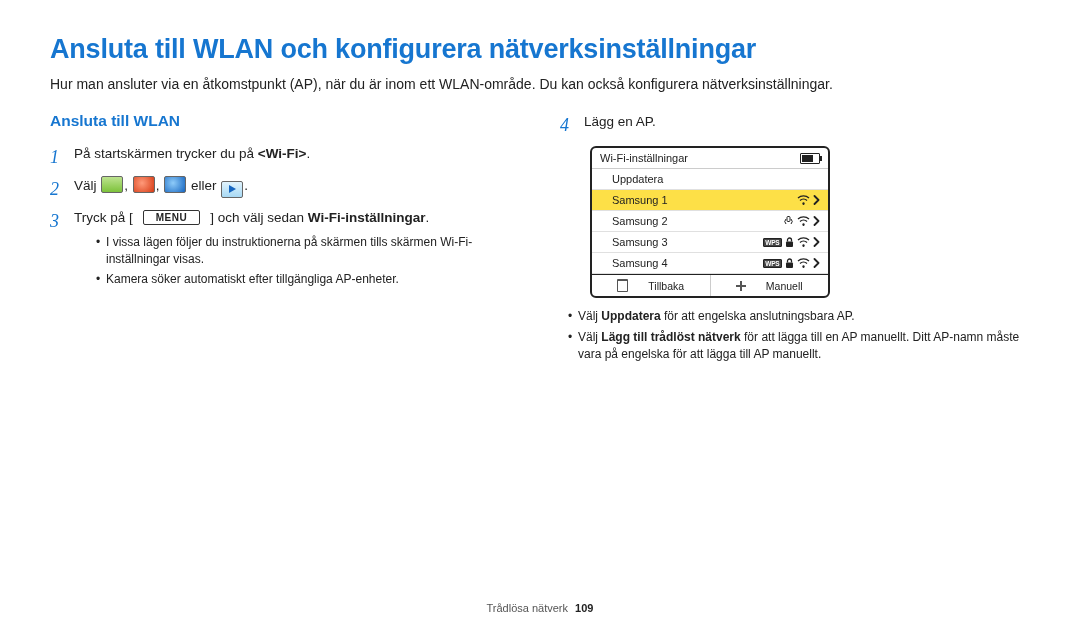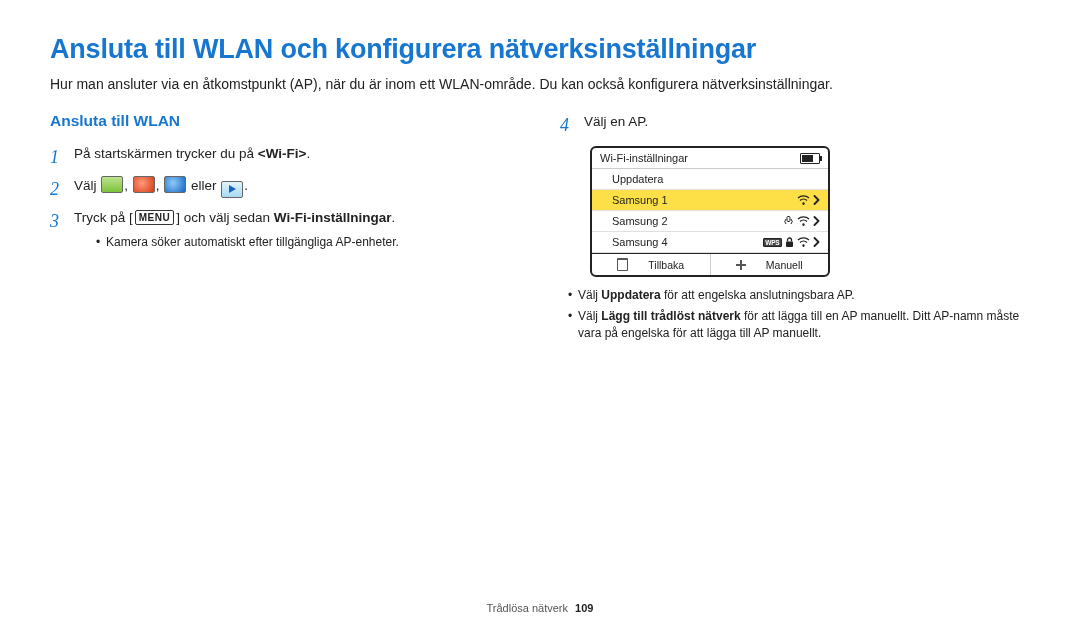--- a/index.html
+++ b/index.html
@@ -11,21 +11,21 @@
   .subhead { color:#1676d0; font-size:15.5px; font-weight:700; margin:0 0 14px 0; }
   ol.steps { list-style:none; margin:0; padding:0; }
   ol.steps > li { display:flex; align-items:flex-start; gap:10px; margin-bottom:6px; font-size:13.5px; line-height:1.45; }
   .num { font-style:italic; font-family:"Times New Roman",serif; font-size:18px; color:#1676d0; min-width:14px; font-weight:500;}
   .step-body { flex:1; }
   ul.bullets { margin:6px 0 0 22px; padding:0; font-size:12px; line-height:1.4; }
   ul.bullets li { margin-bottom:4px; list-style:none; position:relative; padding-left:10px;}
   ul.bullets li::before { content:"•"; position:absolute; left:0; }
   .b { font-weight:700; }
 
-  .menu-key { display:inline-block; border:1px solid #333; border-radius:2px; padding:0 3px; font-size:10px; font-weight:700; letter-spacing:0.5px; vertical-align:1px; margin:0 2px; line-height:1.3;}
+  .menu-key { display:inline-block; border:1px solid #333; border-radius:2px; padding:0 12px; font-size:10px; font-weight:700; letter-spacing:0.5px; vertical-align:1px; margin:0 10px; line-height:1.3;}
 
   .icn { display:inline-flex; align-items:center; justify-content:center; width:20px; height:15px; border:1px solid #666; border-radius:2px; margin:0 1px; vertical-align:-3px; font-size:10px; }
   .icn.green { background:linear-gradient(#bde38f,#7dc23b); }
   .icn.red   { background:radial-gradient(circle at 40% 40%, #ff9a7a, #d63a13); }
   .icn.globe { background:radial-gradient(circle at 40% 40%, #8ecbf9, #1565c0); }
   .icn.play  { background:linear-gradient(#e0f3fd,#a8d9f4); }
   .tri { width:0; height:0; border-left:7px solid #1565c0; border-top:4px solid transparent; border-bottom:4px solid transparent; display:inline-block; }
 
   
   .shot { border:2px solid #222; border-radius:6px; width:240px; box-sizing:border-box; margin:8px 0 10px 30px; overflow:hidden; font-size:11px; }
@@ -82,32 +82,33 @@
             <span class="icn play">
                 <span class="tri"></span>
               </span><span>.</span>
           </span>
         </li>
         <li>
           <span class="num">3</span>
           <span class="step-body">
             <span>Tryck på [</span><span class="menu-key">MENU</span><span>] och välj sedan </span><span class="b">Wi-Fi-inställningar</span><span>.</span>
             <ul class="bullets">
+              <li>I vissa lägen följer du instruktionerna på skärmen tills skärmen Wi-Fi-inställningar visas.</li>
               <li>Kamera söker automatiskt efter tillgängliga AP-enheter.</li>
             </ul>
           </span>
         </li>
       </ol>
     </div>
 
     <div class="col">
       <ol class="steps">
         <li>
           <span class="num">4</span>
-          <span class="step-body">Välj en AP.</span>
+          <span class="step-body">Lägg en AP.</span>
         </li>
       </ol>
 
       <div class="shot">
         <div class="shot-header">
           <span>Wi-Fi-inställningar</span>
           <span class="battery">
               <span class="fill"></span>
             </span>
         </div>
@@ -153,20 +154,45 @@
                   </svg>
                 </span>
                 <span>
                   <svg class="mini" width="7" height="10" viewBox="0 0 7 10">
                     <path d="M1.5 1 L5.5 5 L1.5 9" fill="none" stroke="#222" stroke-width="1.8" stroke-linecap="round" stroke-linejoin="round"></path>
                   </svg>
                 </span>
               </span>
             </div>
             <div class="shot-row">
+              <span class="left">Samsung 3</span>
+              <span class="right">
+                <span class="wps-badge">WPS</span>
+                <span>
+                  <svg class="mini" width="9" height="11" viewBox="0 0 9 11">
+                    <rect x="1" y="4.5" width="7" height="5.5" rx="1" fill="#222"></rect>
+                    <path d="M2.5 4.5 V3 a2 2 0 0 1 4 0 V4.5" fill="none" stroke="#222" stroke-width="1.3"></path>
+                  </svg>
+                </span>
+                <span>
+                  <svg class="mini" width="13" height="10" viewBox="0 0 13 10">
+                    <path d="M6.5 9 L6.5 9" stroke="#222" stroke-width="2" stroke-linecap="round"></path>
+                    <path d="M3 5.5 A5 5 0 0 1 10 5.5" fill="none" stroke="#222" stroke-width="1.3"></path>
+                    <path d="M1 3 A8 8 0 0 1 12 3" fill="none" stroke="#222" stroke-width="1.3"></path>
+                    <circle cx="6.5" cy="8.3" r="1.1" fill="#222"></circle>
+                  </svg>
+                </span>
+                <span>
+                  <svg class="mini" width="7" height="10" viewBox="0 0 7 10">
+                    <path d="M1.5 1 L5.5 5 L1.5 9" fill="none" stroke="#222" stroke-width="1.8" stroke-linecap="round" stroke-linejoin="round"></path>
+                  </svg>
+                </span>
+              </span>
+            </div>
+            <div class="shot-row">
               <span class="left">Samsung 4</span>
               <span class="right">
                 <span class="wps-badge">WPS</span>
                 <span>
                   <svg class="mini" width="9" height="11" viewBox="0 0 9 11">
                     <rect x="1" y="4.5" width="7" height="5.5" rx="1" fill="#222"></rect>
                     <path d="M2.5 4.5 V3 a2 2 0 0 1 4 0 V4.5" fill="none" stroke="#222" stroke-width="1.3"></path>
                   </svg>
                 </span>
                 <span>

